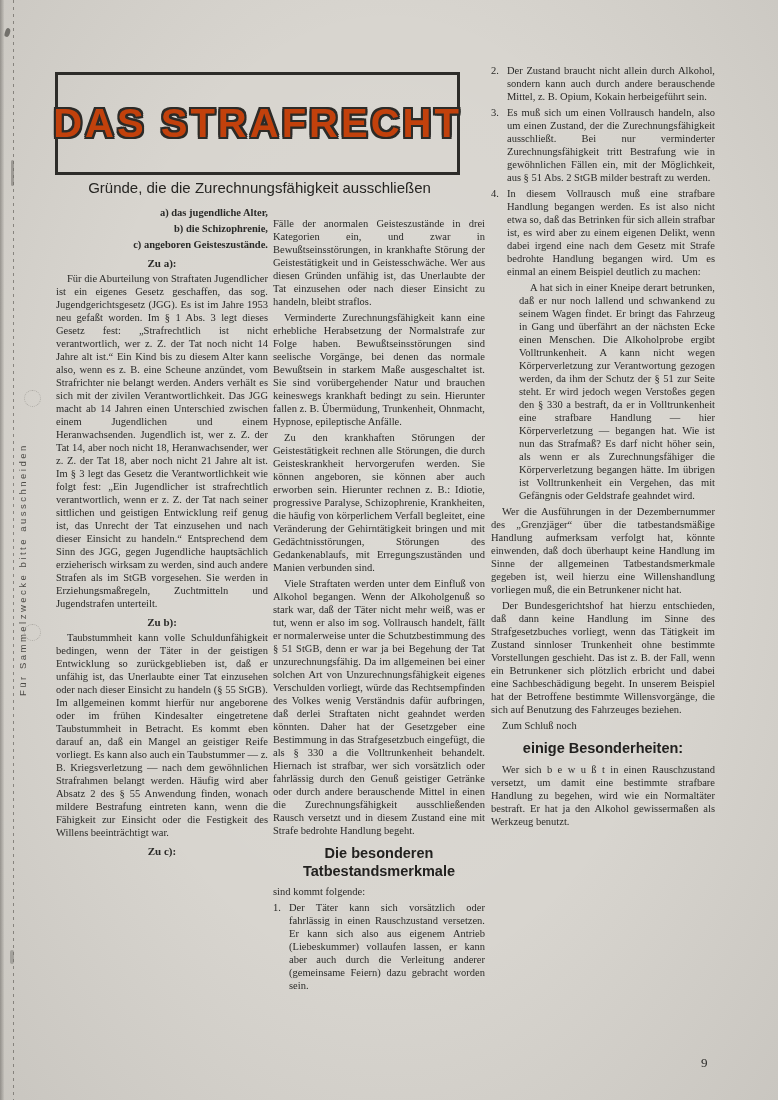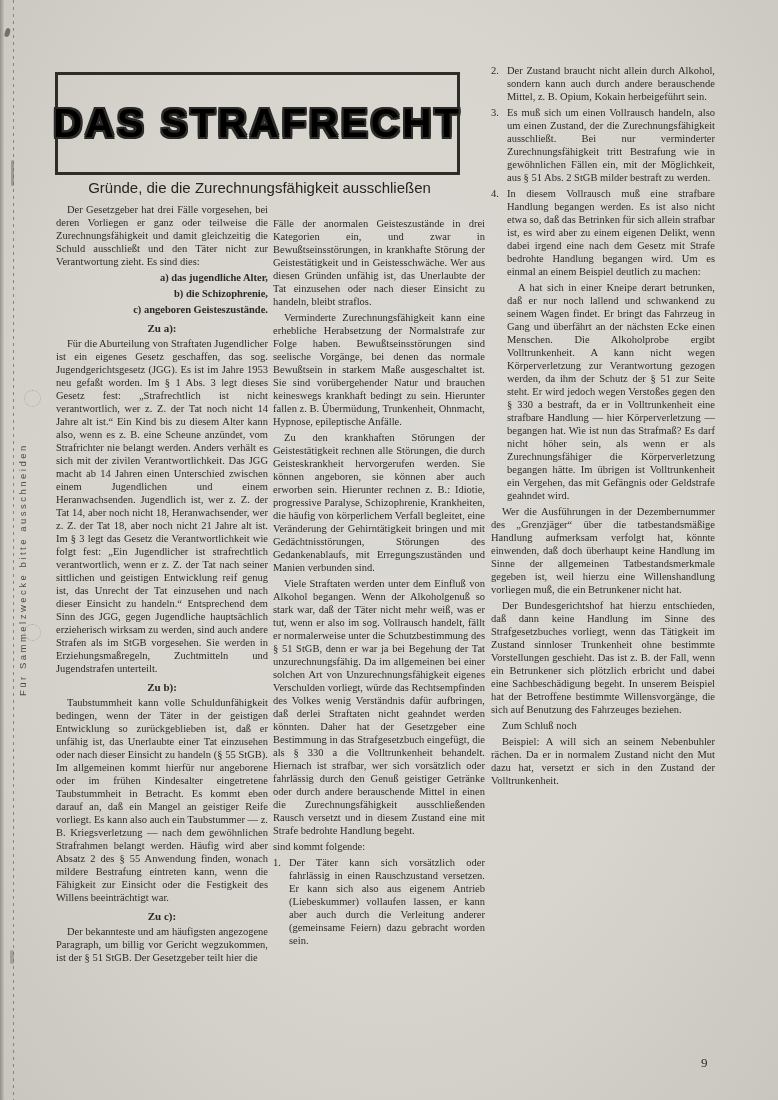--- a/index.html
+++ b/index.html
@@ -32,21 +32,21 @@
     border:1px dotted #8d8a84;opacity:.55;}
   .hole-top{left:24px;top:390px;}
   .hole-bottom{left:24px;top:624px;}
 
   
   .title-box{position:absolute;left:55px;top:72px;width:399px;height:97px;
     border:3px solid #2d2c29;display:flex;align-items:center;justify-content:center;}
   .title-text{
     font-family:"Liberation Sans", sans-serif;font-weight:700;
     font-size:40px;letter-spacing:3px;white-space:nowrap;
-    color:#000000;
+    color:#c2410c;
     text-shadow:
       -1px -1px 0 #2d2c29, 0 -1px 0 #2d2c29, 1px -1px 0 #2d2c29,
       -1px 0 0 #2d2c29, 1px 0 0 #2d2c29,
       -1px 1px 0 #2d2c29, 0 1px 0 #2d2c29, 1px 1px 0 #2d2c29,
       -2px -2px 0 #2d2c29, 0 -2px 0 #2d2c29, 2px -2px 0 #2d2c29,
       -2px 0 0 #2d2c29, 2px 0 0 #2d2c29,
       -2px 2px 0 #2d2c29, 0 2px 0 #2d2c29, 2px 2px 0 #2d2c29;
   }
   .subtitle{position:absolute;left:52px;top:179px;width:415px;text-align:center;
     font-family:"Liberation Sans", sans-serif;font-weight:400;font-size:15px;color:#262522;}
@@ -63,21 +63,21 @@
   .col .pc{text-indent:0;}
   .col .li{font-weight:700;text-indent:0;margin:3px 0 3px 1px;text-align:right;
     font-family:"Liberation Serif", serif;}
   .col .runhead{font-weight:700;font-size:11px;margin:6px 0 2px;text-indent:0;text-align:center;}
   .col .centerhead{font-family:"Liberation Sans", sans-serif;font-weight:700;
     font-size:14.5px;line-height:1.22;text-align:center;text-indent:0;
     margin:8px 0 5px;white-space:pre-line;color:#22211f;}
   .col .num{display:flex;text-indent:0;}
   .col .num .n{flex:none;width:16px;text-align:left;}
   .col .num .t{flex:1;text-align:justify;}
-  .col .sub{margin-left:16px;text-indent:11px;}
+  .col .sub{margin-left:28px;text-indent:11px;}
 
   .pagenum{position:absolute;left:701px;top:1055px;font-size:13px;color:#2a2a28;}
 </style>
 </head>
 <body>
 
 <div class="paper-shade"></div>
 <div class="scan-edge"></div>
 <div class="smudge-a"></div>
 <div class="smudge-b"></div>
@@ -86,36 +86,36 @@
 <div class="cut-note">Für Sammelzwecke bitte ausschneiden</div>
 <div class="hole hole-top"></div>
 <div class="hole hole-bottom"></div>
 
 <div class="title-box">
   <span class="title-text">DAS STRAFRECHT</span>
 </div>
 <div class="subtitle">Gründe, die die Zurechnungsfähigkeit ausschließen</div>
 
 <div class="col col-left">
-    <p class="p">Der Gesetzgeber hat drei Fälle vorgesehen, bei deren Vorliegen er ganz oder teilweise die Zurechnungsfähigkeit und damit gleichzeitig die Schuld ausschließt und den Täter nicht zur Verantwortung zieht. Es sind dies:</p>
     <p class="li">a) das jugendliche Alter,</p>
     <p class="li">b) die Schizophrenie,</p>
     <p class="li">c) angeboren Geisteszustände.</p>
     <p class="runhead">Zu a):</p>
     <p class="p">Für die Aburteilung von Straftaten Jugendlicher ist ein eigenes Gesetz geschaffen, das sog. Jugendgerichtsgesetz (JGG). Es ist im Jahre 1953 neu gefaßt worden. Im § 1 Abs. 3 legt dieses Gesetz fest: „Strafrechtlich ist nicht verantwortlich, wer z. Z. der Tat noch nicht 14 Jahre alt ist.“ Ein Kind bis zu diesem Alter kann also, wenn es z. B. eine Scheune anzündet, vom Strafrichter nie belangt werden. Anders verhält es sich mit der zivilen Verantwortlichkeit. Das JGG macht ab 14 Jahren einen Unterschied zwischen einem Jugendlichen und einem Heranwachsenden. Jugendlich ist, wer z. Z. der Tat 14, aber noch nicht 18, Heranwachsender, wer z. Z. der Tat 18, aber noch nicht 21 Jahre alt ist. Im § 3 legt das Gesetz die Verantwortlichkeit wie folgt fest: „Ein Jugendlicher ist strafrechtlich verantwortlich, wenn er z. Z. der Tat nach seiner sittlichen und geistigen Entwicklung reif genug ist, das Unrecht der Tat einzusehen und nach dieser Einsicht zu handeln.“ Entsprechend dem Sinn des JGG, gegen Jugendliche hauptsächlich erzieherisch wirksam zu werden, sind auch andere Strafen als im StGB vorgesehen. Sie werden in Erziehungsmaßregeln, Zuchtmitteln und Jugendstrafen unterteilt.</p>
     <p class="runhead">Zu b):</p>
     <p class="p">Taubstummheit kann volle Schuldunfähigkeit bedingen, wenn der Täter in der geistigen Entwicklung so zurückgeblieben ist, daß er unfähig ist, das Unerlaubte einer Tat einzusehen oder nach dieser Einsicht zu handeln (§ 55 StGB). Im allgemeinen kommt hierfür nur angeborene oder im frühen Kindesalter eingetretene Taubstummheit in Betracht. Es kommt eben darauf an, daß ein Mangel an geistiger Reife vorliegt. Es kann also auch ein Taubstummer — z. B. Kriegsverletzung — nach dem gewöhnlichen Strafrahmen belangt werden. Häufig wird aber Absatz 2 des § 55 Anwendung finden, wonach mildere Bestrafung eintreten kann, wenn die Fähigkeit zur Einsicht oder die Festigkeit des Willens beeinträchtigt war.</p>
     <p class="runhead">Zu c):</p>
-    <p class="p">Der bekannteste und am häufigsten angezogene Paragraph, um billig vor Gericht wegzukommen, ist der § 51 StGB. Der Gesetzgeber teilt hier die</p>
   </div>
 <div class="col col-mid">
     <p class="pc">Fälle der anormalen Geisteszustände in drei Kategorien ein, und zwar in Bewußtseinsstörungen, in krankhafte Störung der Geistestätigkeit und in Geistesschwäche. Wer aus diesen Gründen unfähig ist, das Unerlaubte der Tat einzusehen oder nach dieser Einsicht zu handeln, bleibt straflos.</p>
     <p class="p">Verminderte Zurechnungsfähigkeit kann eine erhebliche Herabsetzung der Normalstrafe zur Folge haben. Bewußtseinsstörungen sind seelische Vorgänge, bei denen das normale Bewußtsein in starkem Maße ausgeschaltet ist. Sie sind vorübergehender Natur und brauchen keineswegs krankhaft bedingt zu sein. Hierunter fallen z. B. Übermüdung, Trunkenheit, Ohnmacht, Hypnose, epileptische Anfälle.</p>
     <p class="p">Zu den krankhaften Störungen der Geistestätigkeit rechnen alle Störungen, die durch Geisteskrankheit hervorgerufen werden. Sie können angeboren, sie können aber auch erworben sein. Hierunter rechnen z. B.: Idiotie, progressive Paralyse, Schizophrenie, Krankheiten, die häufig von körperlichem Verfall begleitet, eine Veränderung der Gehirntätigkeit bringen und mit Gedächtnisstörungen, Störungen des Gedankenablaufs, mit Erregungszuständen und Manien verbunden sind.</p>
     <p class="p">Viele Straftaten werden unter dem Einfluß von Alkohol begangen. Wenn der Alkoholgenuß so stark war, daß der Täter nicht mehr weiß, was er tut, wenn er also im sog. Vollrausch handelt, fällt er normalerweise unter die Schutzbestimmung des § 51 StGB, denn er war ja bei Begehung der Tat unzurechnungsfähig. Da im allgemeinen bei einer solchen Art von Unzurechnungsfähigkeit eigenes Verschulden vorliegt, würde das Rechtsempfinden des Volkes wenig Verständnis dafür aufbringen, daß derlei Straftaten nicht geahndet werden könnten. Daher hat der Gesetzgeber eine Bestimmung in das Strafgesetzbuch eingefügt, die als § 330 a die Volltrunkenheit behandelt. Hiernach ist strafbar, wer sich vorsätzlich oder fahrlässig durch den Genuß geistiger Getränke oder durch andere berauschende Mittel in einen die Zurechnungsfähigkeit ausschließenden Rausch versetzt und in diesem Zustand eine mit Strafe bedrohte Handlung begeht.</p>
+    <h3 class="centerhead">Die besonderen
+Tatbestandsmerkmale</h3>
     <p class="pc">sind kommt folgende:</p>
     <p class="num">
       <span class="n">1.</span>
       <span class="t">Der Täter kann sich vorsätzlich oder fahrlässig in einen Rauschzustand versetzen. Er kann sich also aus eigenem Antrieb (Liebeskummer) vollaufen lassen, er kann aber auch durch die Verleitung anderer (gemeinsame Feiern) dazu gebracht worden sein.</span>
     </p>
   </div>
 <div class="col col-right">
     <p class="num">
       <span class="n">2.</span>
       <span class="t">Der Zustand braucht nicht allein durch Alkohol, sondern kann auch durch andere berauschende Mittel, z. B. Opium, Kokain herbeigeführt sein.</span>
@@ -125,16 +125,17 @@
       <span class="t">Es muß sich um einen Vollrausch handeln, also um einen Zustand, der die Zurechnungsfähigkeit ausschließt. Bei nur verminderter Zurechnungsfähigkeit tritt Bestrafung wie in gewöhnlichen Fällen ein, mit der Möglichkeit, aus § 51 Abs. 2 StGB milder bestraft zu werden.</span>
     </p>
     <p class="num">
       <span class="n">4.</span>
       <span class="t">In diesem Vollrausch muß eine strafbare Handlung begangen werden. Es ist also nicht etwa so, daß das Betrinken für sich allein strafbar ist, es wird aber zu einem eigenen Delikt, wenn dabei irgend eine nach dem Gesetz mit Strafe bedrohte Handlung begangen wird. Um es einmal an einem Beispiel deutlich zu machen:</span>
     </p>
     <p class="p sub">A hat sich in einer Kneipe derart betrunken, daß er nur noch lallend und schwankend zu seinem Wagen findet. Er bringt das Fahrzeug in Gang und überfährt an der nächsten Ecke einen Menschen. Die Alkoholprobe ergibt Volltrunkenheit. A kann nicht wegen Körperverletzung zur Verantwortung gezogen werden, da ihm der Schutz der § 51 zur Seite steht. Er wird jedoch wegen Verstoßes gegen den § 330 a bestraft, da er in Volltrunkenheit eine strafbare Handlung — hier Körperverletzung — begangen hat. Wie ist nun das Strafmaß? Es darf nicht höher sein, als wenn er als Zurechnungsfähiger die Körperverletzung begangen hätte. Im übrigen ist Volltrunkenheit ein Vergehen, das mit Gefängnis oder Geldstrafe geahndet wird.</p>
     <p class="p">Wer die Ausführungen in der Dezembernummer des „Grenzjäger“ über die tatbestandsmäßige Handlung aufmerksam verfolgt hat, könnte einwenden, daß doch überhaupt keine Handlung im Sinne der allgemeinen Tatbestandsmerkmale gegeben ist, weil hierzu eine Willenshandlung vorliegen muß, die ein Betrunkener nicht hat.</p>
     <p class="p">Der Bundesgerichtshof hat hierzu entschieden, daß dann keine Handlung im Sinne des Strafgesetzbuches vorliegt, wenn das Tätigkeit im Zustand sinnloser Trunkenheit ohne bestimmte Vorstellungen geschieht. Das ist z. B. der Fall, wenn ein Betrunkener sich plötzlich erbricht und dabei eine Sachbeschädigung begeht. In unserem Beispiel hat der Betroffene bestimmte Willensvorgänge, die sich auf Benutzung des Fahrzeuges beziehen.</p>
     <p class="p">Zum Schluß noch</p>
-    <p class="p">Beispiel: A will sich an seinem Nebenbuhler rächen. Da er in normalem Zustand nicht den Mut dazu hat, versetzt er sich in den Zustand der Volltrunkenheit.</p>
+    <h3 class="centerhead">einige Besonderheiten:</h3>
+    <p class="p">Wer sich b e w u ß t in einen Rauschzustand versetzt, um damit eine bestimmte strafbare Handlung zu begehen, wird wie ein Normaltäter bestraft. Er hat ja den Alkohol gewissermaßen als Werkzeug benutzt.</p>
   </div>
 
 <div class="pagenum">9</div>
 
 </body></html>

